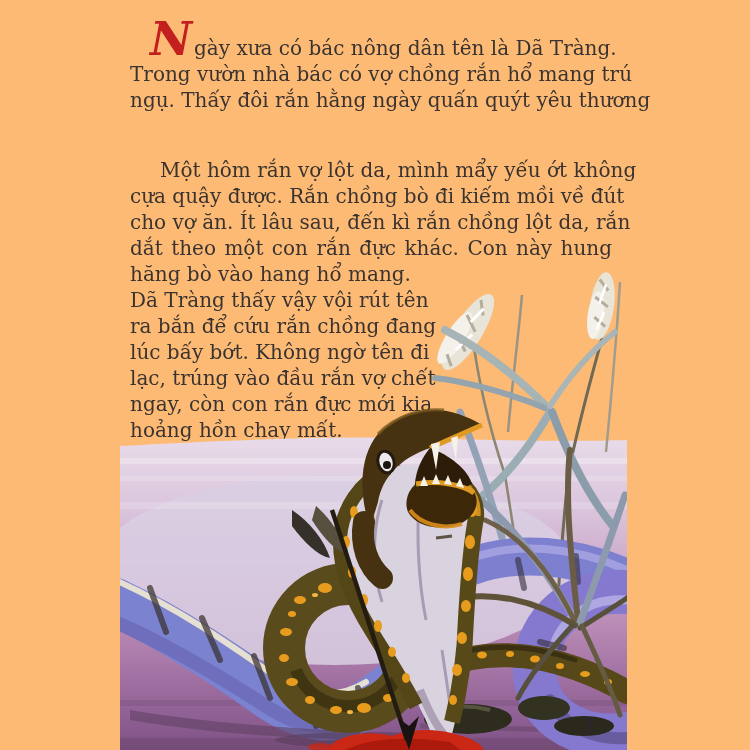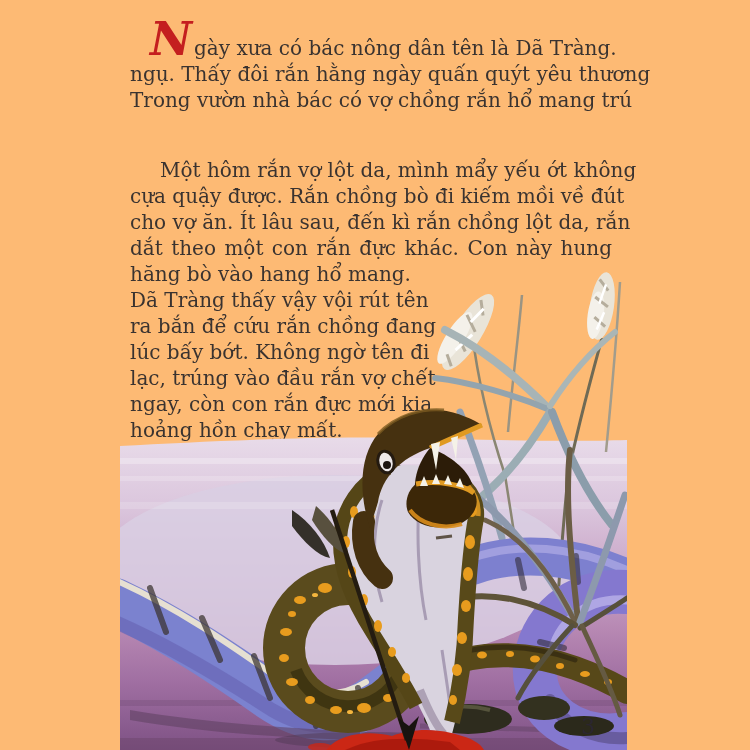--- a/index.html
+++ b/index.html
@@ -18,22 +18,22 @@
   .art svg{display:block;}
   .pageno{position:absolute;left:461px;top:444px;font-size:22px;color:#2b2630;}
 </style>
 </head>
 <body>
 
 <div class="page">
 
   <div class="text-block">
     <div class="ln capline"><span class="dropcap">N</span><span>gày xưa có bác nông dân tên là Dã Tràng.</span></div>
+    <div class="ln">Trong vườn nhà bác có vợ chồng rắn hổ mang trú</div>
     <div class="ln">ngụ. Thấy đôi rắn hằng ngày quấn quýt yêu thương</div>
-    <div class="ln">Trong vườn nhà bác có vợ chồng rắn hổ mang trú</div>
     <div class="ln ind">Một hôm rắn vợ lột da, mình mẩy yếu ớt không</div>
     <div class="ln">cựa quậy được. Rắn chồng bò đi kiếm mồi về đút</div>
     <div class="ln">cho vợ ăn. Ít lâu sau, đến kì rắn chồng lột da, rắn</div>
     <div class="ln">dắt theo một con rắn đực khác. Con này hung</div>
     <div class="ln nw nj">hăng bò vào hang hổ mang.</div>
     <div class="ln nw">Dã Tràng thấy vậy vội rút tên</div>
     <div class="ln nw">ra bắn để cứu rắn chồng đang</div>
     <div class="ln nw">lúc bấy bớt. Không ngờ tên đi</div>
     <div class="ln nw">lạc, trúng vào đầu rắn vợ chết</div>
     <div class="ln nw">ngay, còn con rắn đực mới kia</div>

